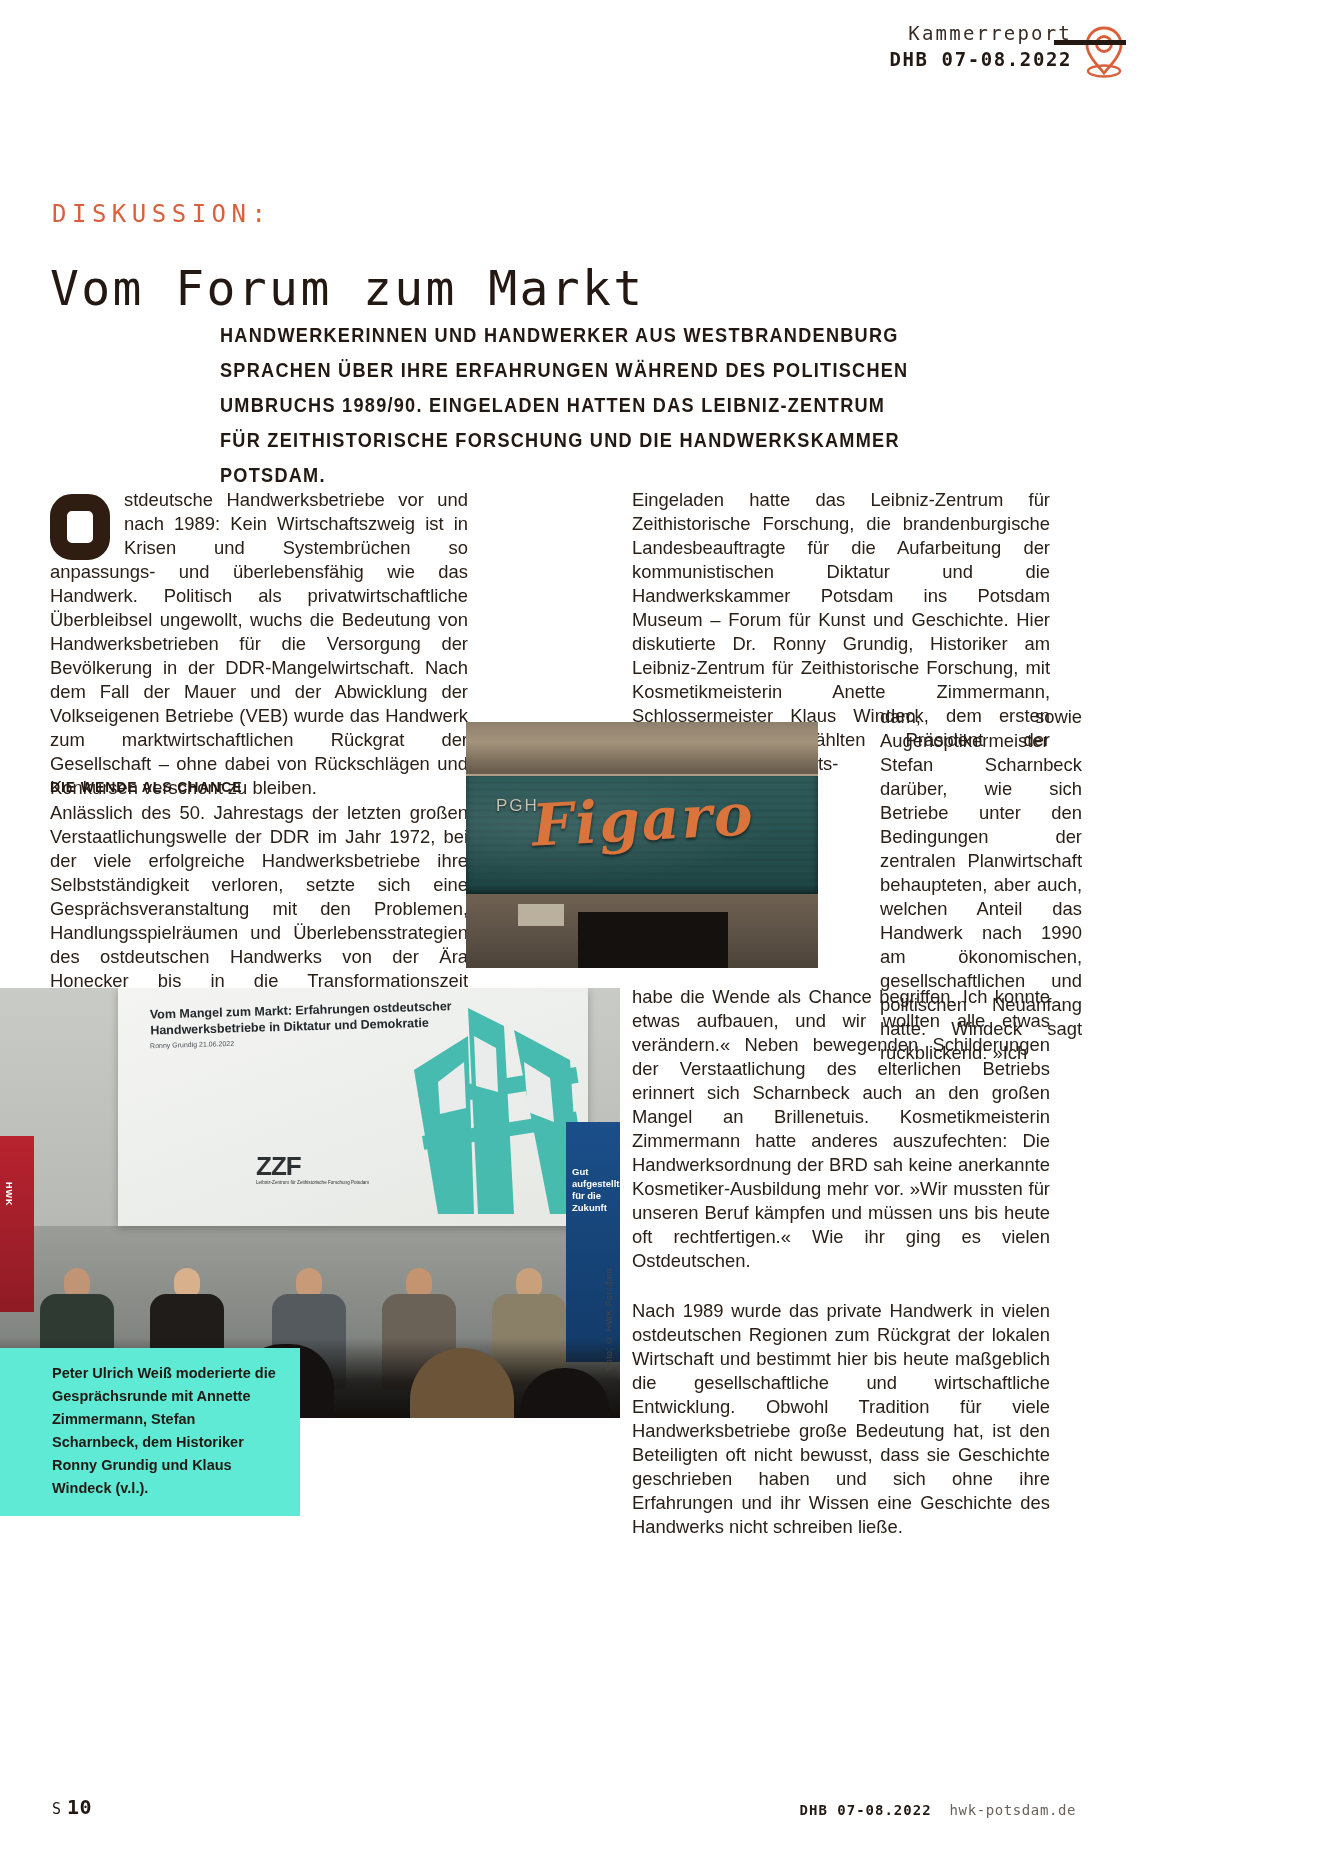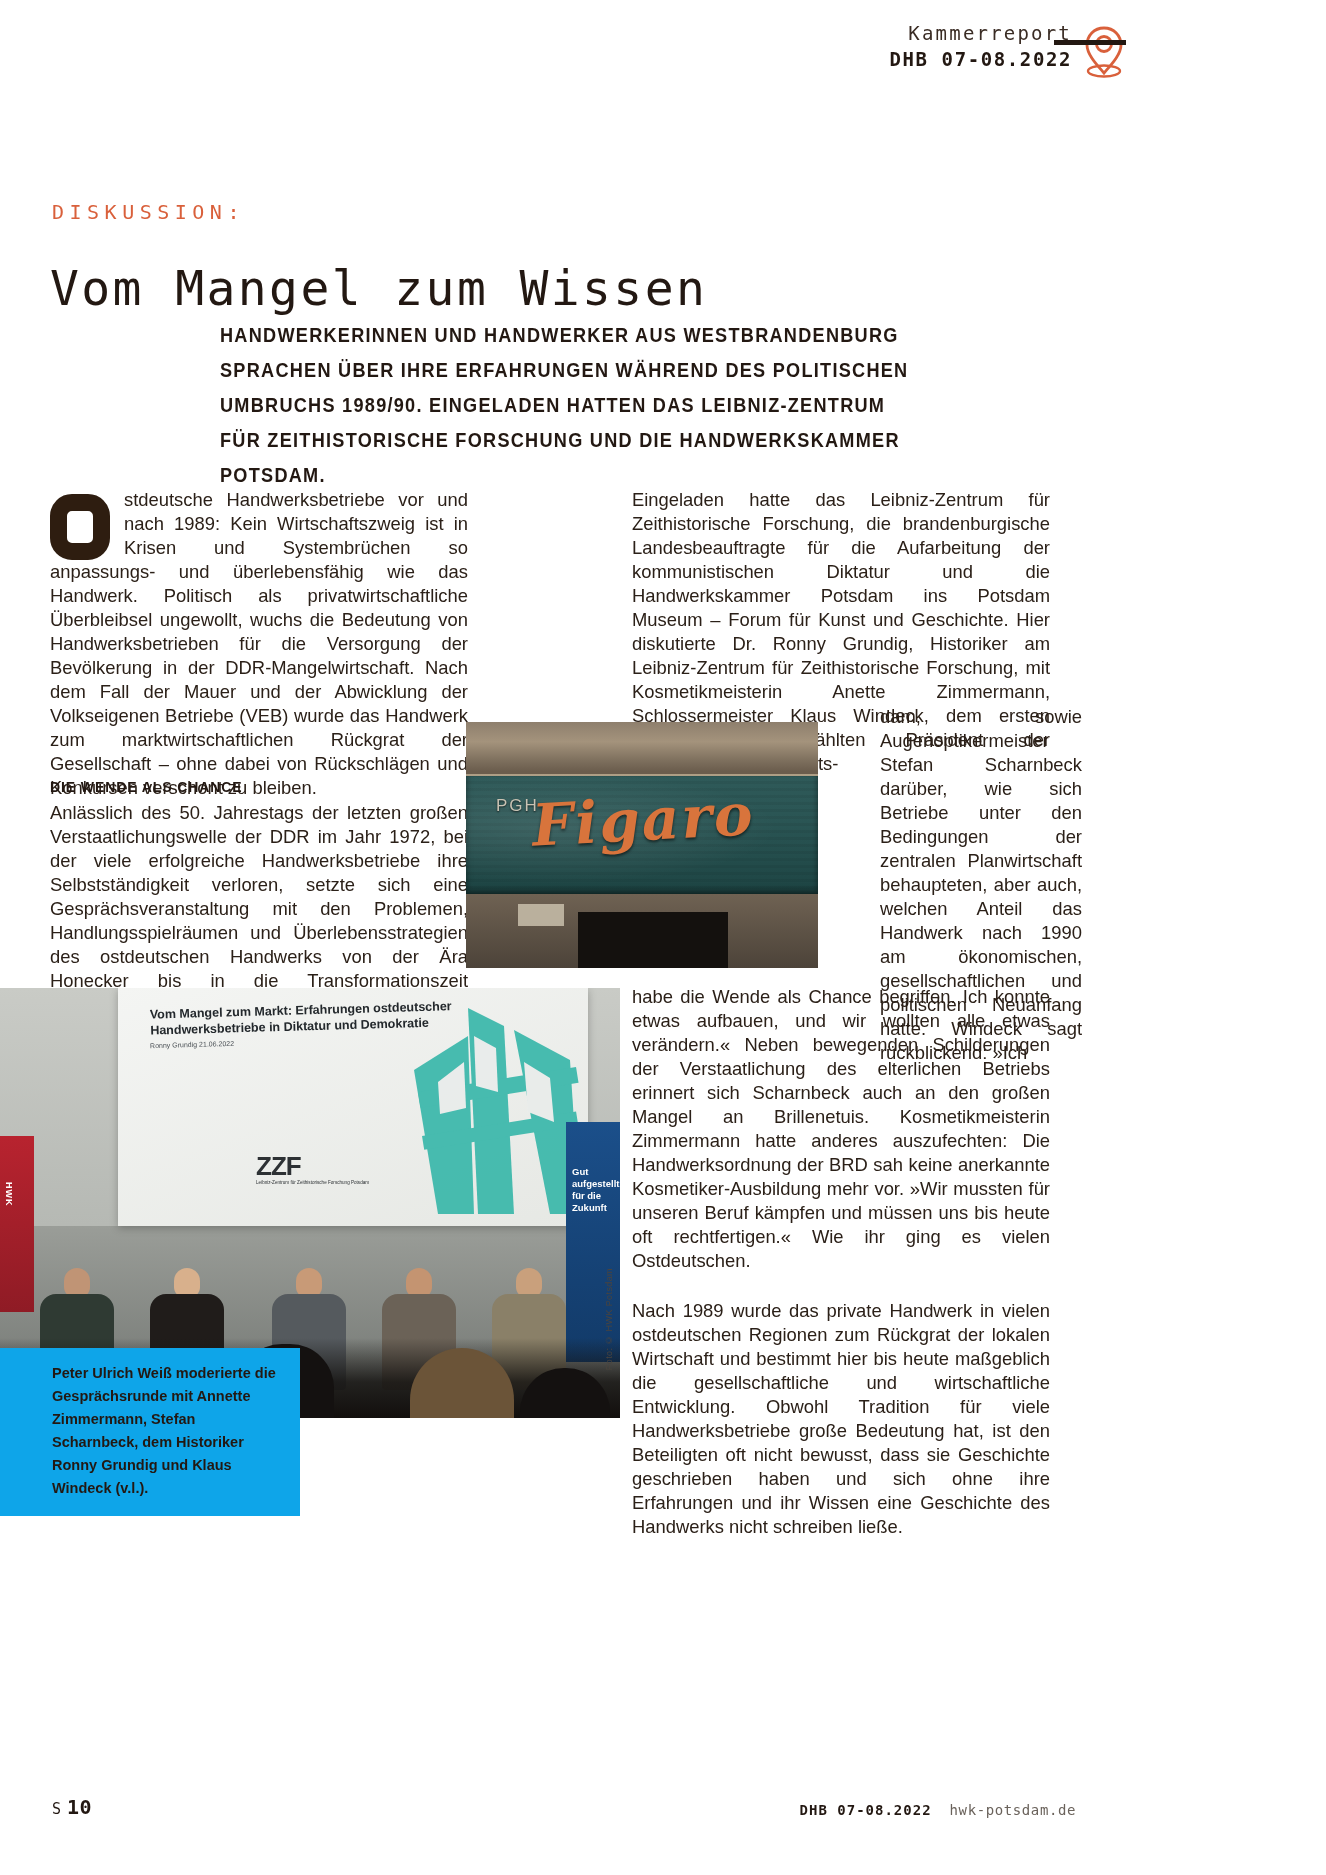--- a/index.html
+++ b/index.html
@@ -31,21 +31,21 @@
   }
   .pin-wrap { width:44px; height:58px; margin-left:10px; margin-top:2px; }
   .mast-rule {
     position:absolute; top:40px; right:0; width:72px; height:5px; background:#231812;
   }
 
   
   .kicker {
     position:absolute; left:52px; top:200px;
     font-family:"DejaVu Sans Mono", monospace;
-    font-size:20px; letter-spacing:5.5px; color:#d9603b; font-weight:400;
+    font-size:24px; letter-spacing:5.5px; color:#d9603b; font-weight:400;
   }
   .headline {
     position:absolute; left:50px; top:228px;
     font-family:"DejaVu Sans Mono", monospace;
     font-size:48px; letter-spacing:2.4px; color:#231812; font-weight:400;
     white-space:nowrap;
   }
 
   
   .standfirst {
@@ -189,21 +189,21 @@
   .person .body { width:74px; height:96px; border-radius:16px 16px 4px 4px; margin-top:-4px; }
   .pp-audience {
     position:absolute; left:0; top:350px; width:620px; height:80px;
     background:linear-gradient(180deg, rgba(20,18,16,0) 0%, rgba(20,18,16,.85) 55%, #120f0d 100%);
   }
   .aud { position:absolute; bottom:-10px; background:#141110; border-radius:44px 44px 0 0; }
 
   
   .caption {
     position:absolute; left:0px; top:1348px; width:300px;
-    background:#0ea5e9; padding:14px 16px 16px 52px; box-sizing:border-box;
+    background:#5eead4; padding:14px 16px 16px 52px; box-sizing:border-box;
     font-family:"Liberation Sans Narrow","Liberation Sans", sans-serif;
     font-size:14.5px; font-weight:700; line-height:23px; color:#231812;
   }
   .photo-credit {
     position:absolute; left:604px; top:1268px;
     font-family:"Liberation Sans Narrow","Liberation Sans", sans-serif;
     font-size:9px; color:#4a443e; letter-spacing:.4px;
     writing-mode:vertical-rl; transform:rotate(180deg);
   }
 
@@ -235,21 +235,21 @@
       <svg width="44" height="58" viewBox="0 0 44 58">
         <ellipse cx="22" cy="47" rx="16" ry="5.5" fill="none" stroke="#d9603b" stroke-width="2.4"></ellipse>
         <path d="M22 4 C12 4 5 11.5 5 21 C5 31 16 42 22 49 C28 42 39 31 39 21 C39 11.5 32 4 22 4 Z" fill="none" stroke="#d9603b" stroke-width="2.8"></path>
         <circle cx="22" cy="20" r="7.5" fill="none" stroke="#d9603b" stroke-width="2.8"></circle>
       </svg>
     </div>
   </div>
   <div class="mast-rule"></div>
 
   <div class="kicker">DISKUSSION:</div>
-  <h1 class="headline">Vom Mangel zum Wissen</h1>
+  <h1 class="headline">Vom Forum zum Markt</h1>
 
   <div class="standfirst">HANDWERKERINNEN UND HANDWERKER AUS WESTBRANDENBURG SPRACHEN ÜBER IHRE ERFAHRUNGEN WÄHREND DES POLITISCHEN UMBRUCHS 1989/90. EINGELADEN HATTEN DAS LEIBNIZ-ZENTRUM FÜR ZEITHISTORISCHE FORSCHUNG UND DIE HANDWERKSKAMMER POTSDAM.</div>
 
   <div class="col col-left">
     <p class="dropcap-para">
       <span class="dropcap"></span><span>stdeutsche Handwerksbetriebe vor und nach 1989: Kein Wirtschaftszweig ist in Krisen und Systembrüchen so anpassungs- und überlebensfähig wie das Handwerk. Politisch als privatwirtschaftliche Überbleibsel ungewollt, wuchs die Bedeutung von Handwerksbetrieben für die Versorgung der Bevölkerung in der DDR-Mangelwirtschaft. Nach dem Fall der Mauer und der Abwicklung der Volkseigenen Betriebe (VEB) wurde das Handwerk zum marktwirtschaftlichen Rückgrat der Gesellschaft – ohne dabei von Rückschlägen und Konkursen verschont zu bleiben.</span>
     </p>
   </div>
 
   <div class="col col-left-2">

